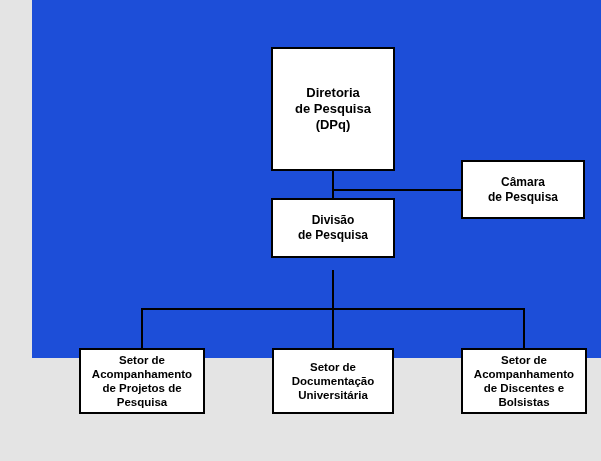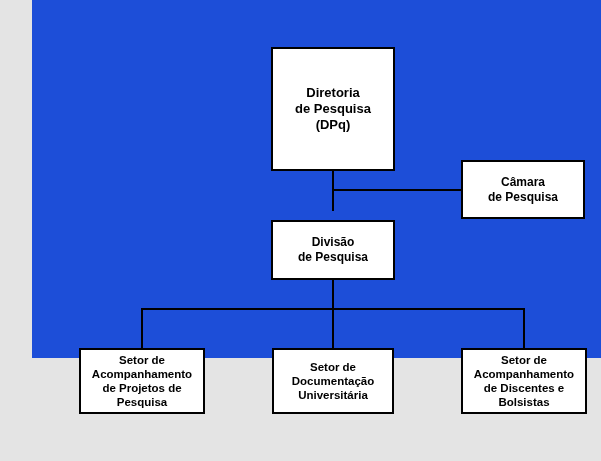--- a/index.html
+++ b/index.html
@@ -59,21 +59,21 @@
     left: 239px;  top: 47px;
     width: 124px; height: 124px;
     font-size: 13px;
   }
   #node-camara {
     left: 429px;  top: 160px;
     width: 124px; height: 59px;
     font-size: 12px;
   }
   #node-divisao {
-    left: 239px;  top: 220px;
+    left: 239px;  top: 198px;
     width: 124px; height: 60px;
     font-size: 12px;
   }
   #node-setor-projetos {
     left: 47px;   top: 348px;
     width: 126px; height: 66px;
     font-size: 11.5px;
   }
   #node-setor-documentacao {
     left: 240px;  top: 348px;

